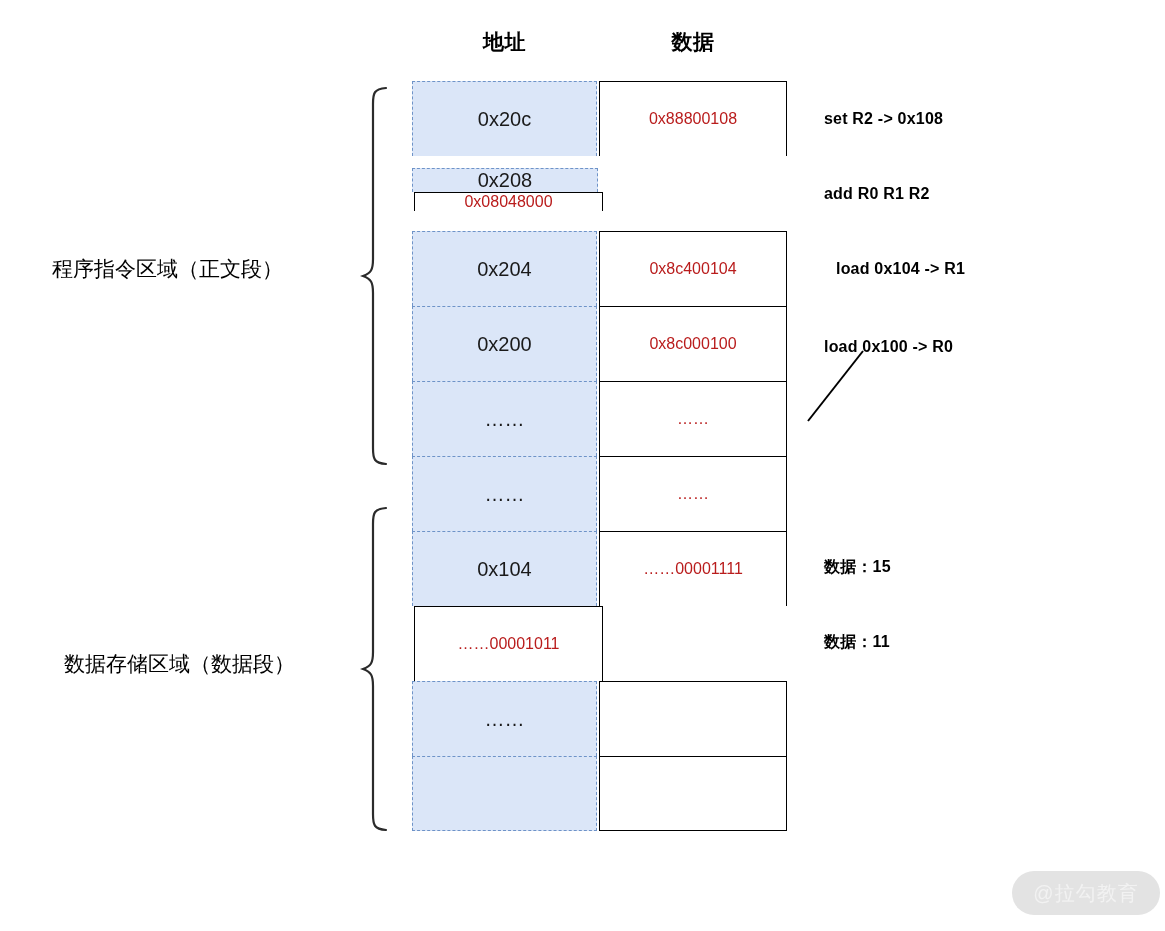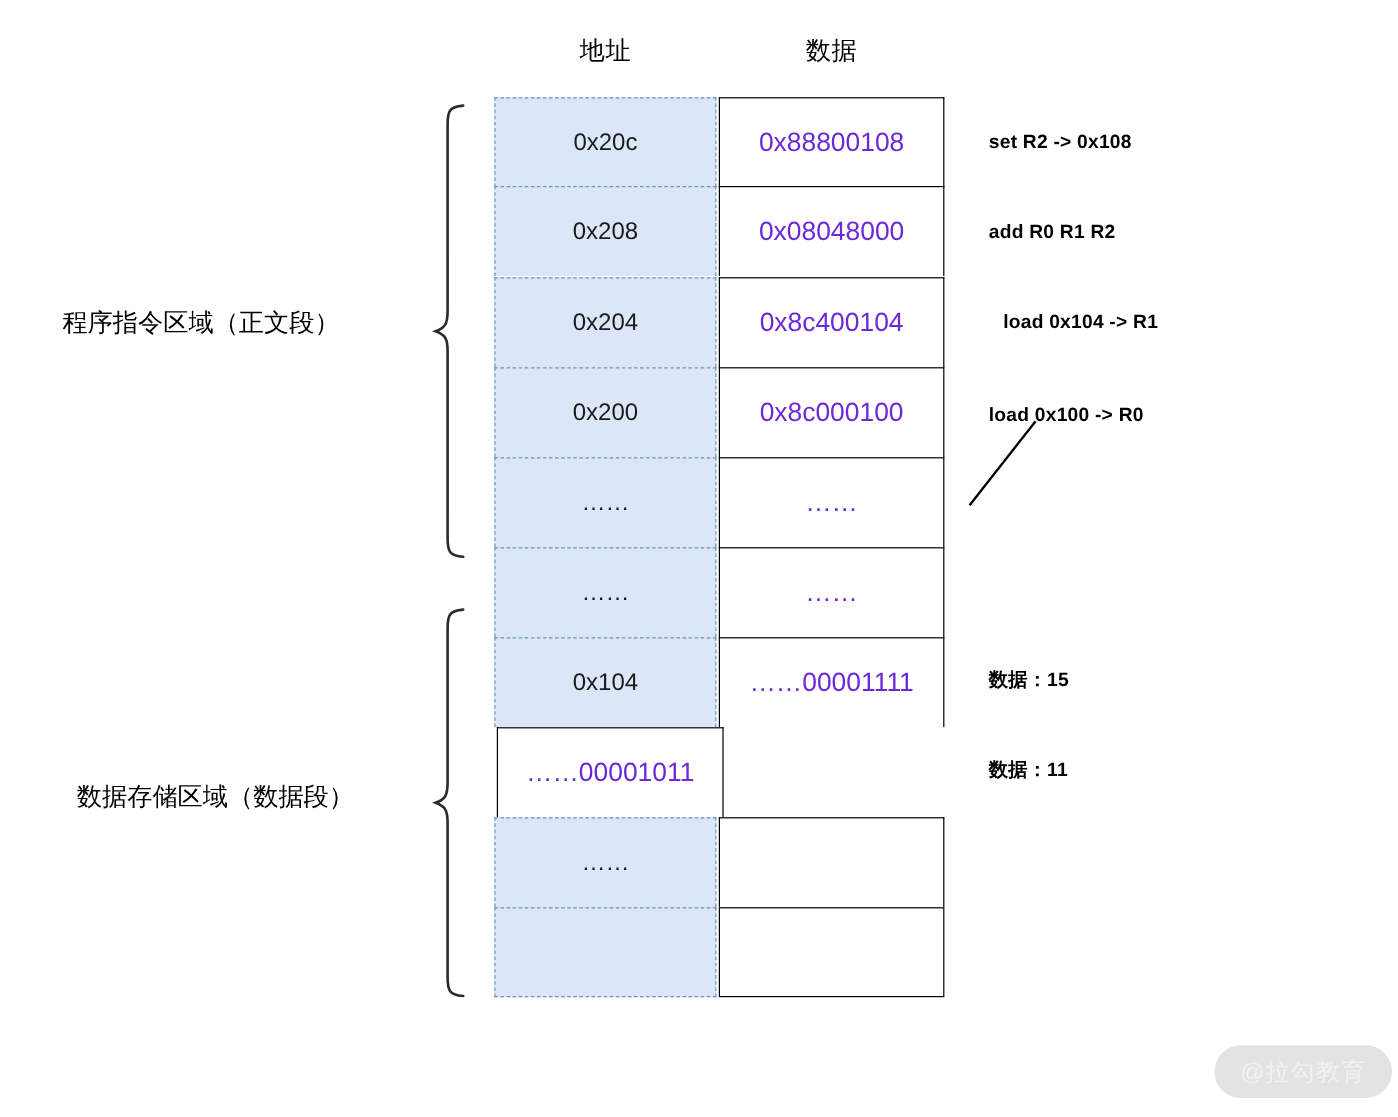--- a/index.html
+++ b/index.html
@@ -13,21 +13,21 @@
     position: relative;
     overflow: hidden;
     font-family: "Liberation Sans", "DejaVu Sans", sans-serif;
     color: #000000;
   }
 
   
   .col-header {
     position: absolute;
     font-size: 21px;
-    font-weight: normal;
+    font-weight: bold;
     text-align: center;
     white-space: nowrap;
     letter-spacing: 0.5px;
   }
   #hdr-address { left: 412px; top: 28px; width: 185px; }
   #hdr-data    { left: 599px; top: 28px; width: 188px; }
 
   
   #memory-table {
     position: absolute;
@@ -59,22 +59,22 @@
   .cell-data {
     width: 189px;
     box-sizing: border-box;
     background: #ffffff;
     border: 1.6px solid #000000;
     border-bottom: none;
     margin-left: 2px;
     display: flex;
     align-items: center;
     justify-content: center;
-    font-size: 22px;
-    color: #6d28d9;
+    font-size: 16px;
+    color: #b91c1c;
   }
   .mem-row:last-child .cell-data { border-bottom: 1.6px solid #000000; }
   .cell-data.blank { border-top-color: #000; }
 
   
   .annotation {
     position: absolute;
     left: 824px;
     font-size: 16px;
     font-weight: bold;
@@ -136,21 +136,21 @@
 <div id="hdr-address" class="col-header">地址</div>
 <div id="hdr-data" class="col-header">数据</div>
 
 <div id="memory-table">
 
   <div class="mem-row" style="top:0px;">
     <div class="cell-address">0x20c</div>
     <div class="cell-data">0x88800108</div>
   </div>
 
-  <div class="mem-row" style="top:74px;">
+  <div class="mem-row" style="top:87px;flex-direction:column;">
     <div class="cell-address">0x208</div>
     <div class="cell-data">0x08048000</div>
   </div>
 
   <div class="mem-row" style="top:150px;">
     <div class="cell-address">0x204</div>
     <div class="cell-data">0x8c400104</div>
   </div>
 
   <div class="mem-row" style="top:225px;">

